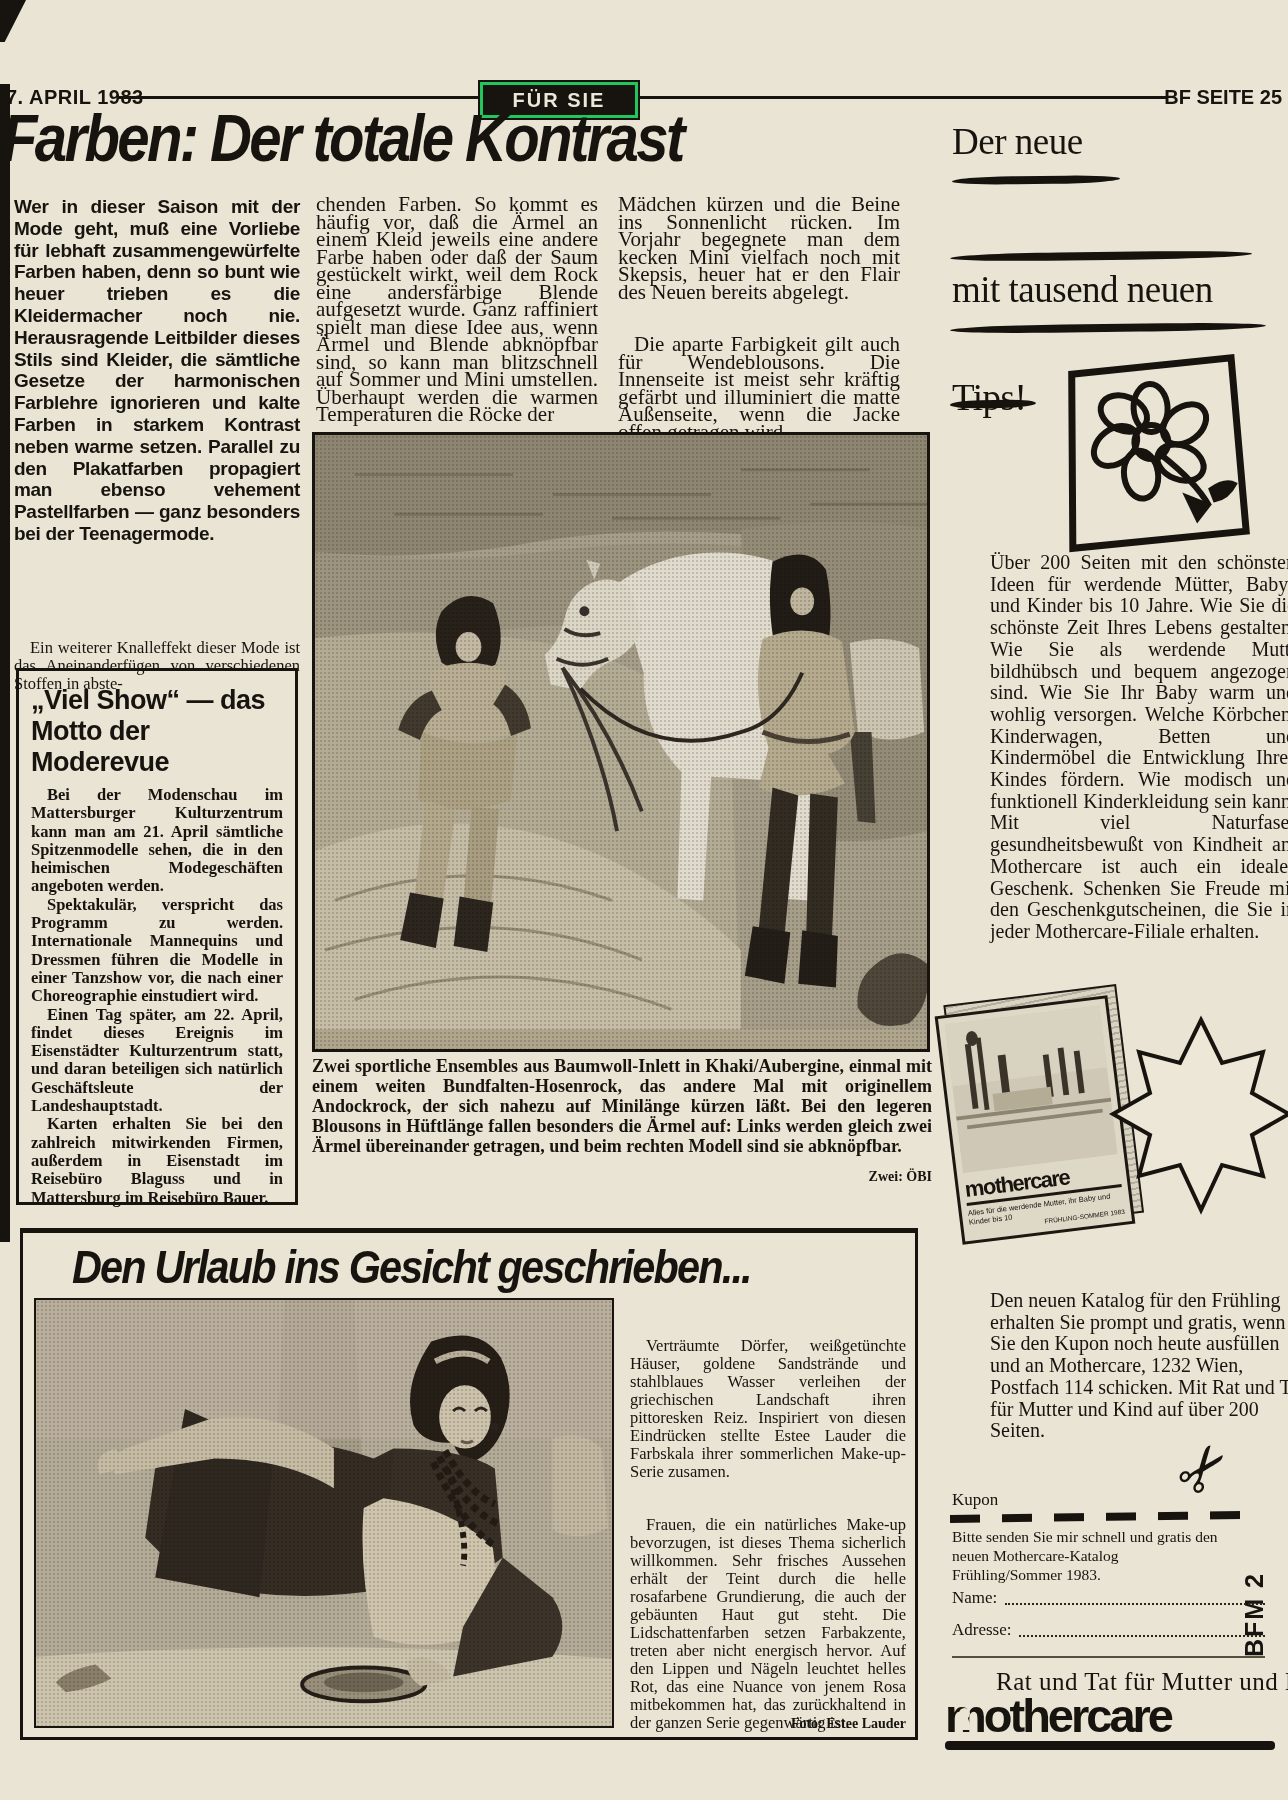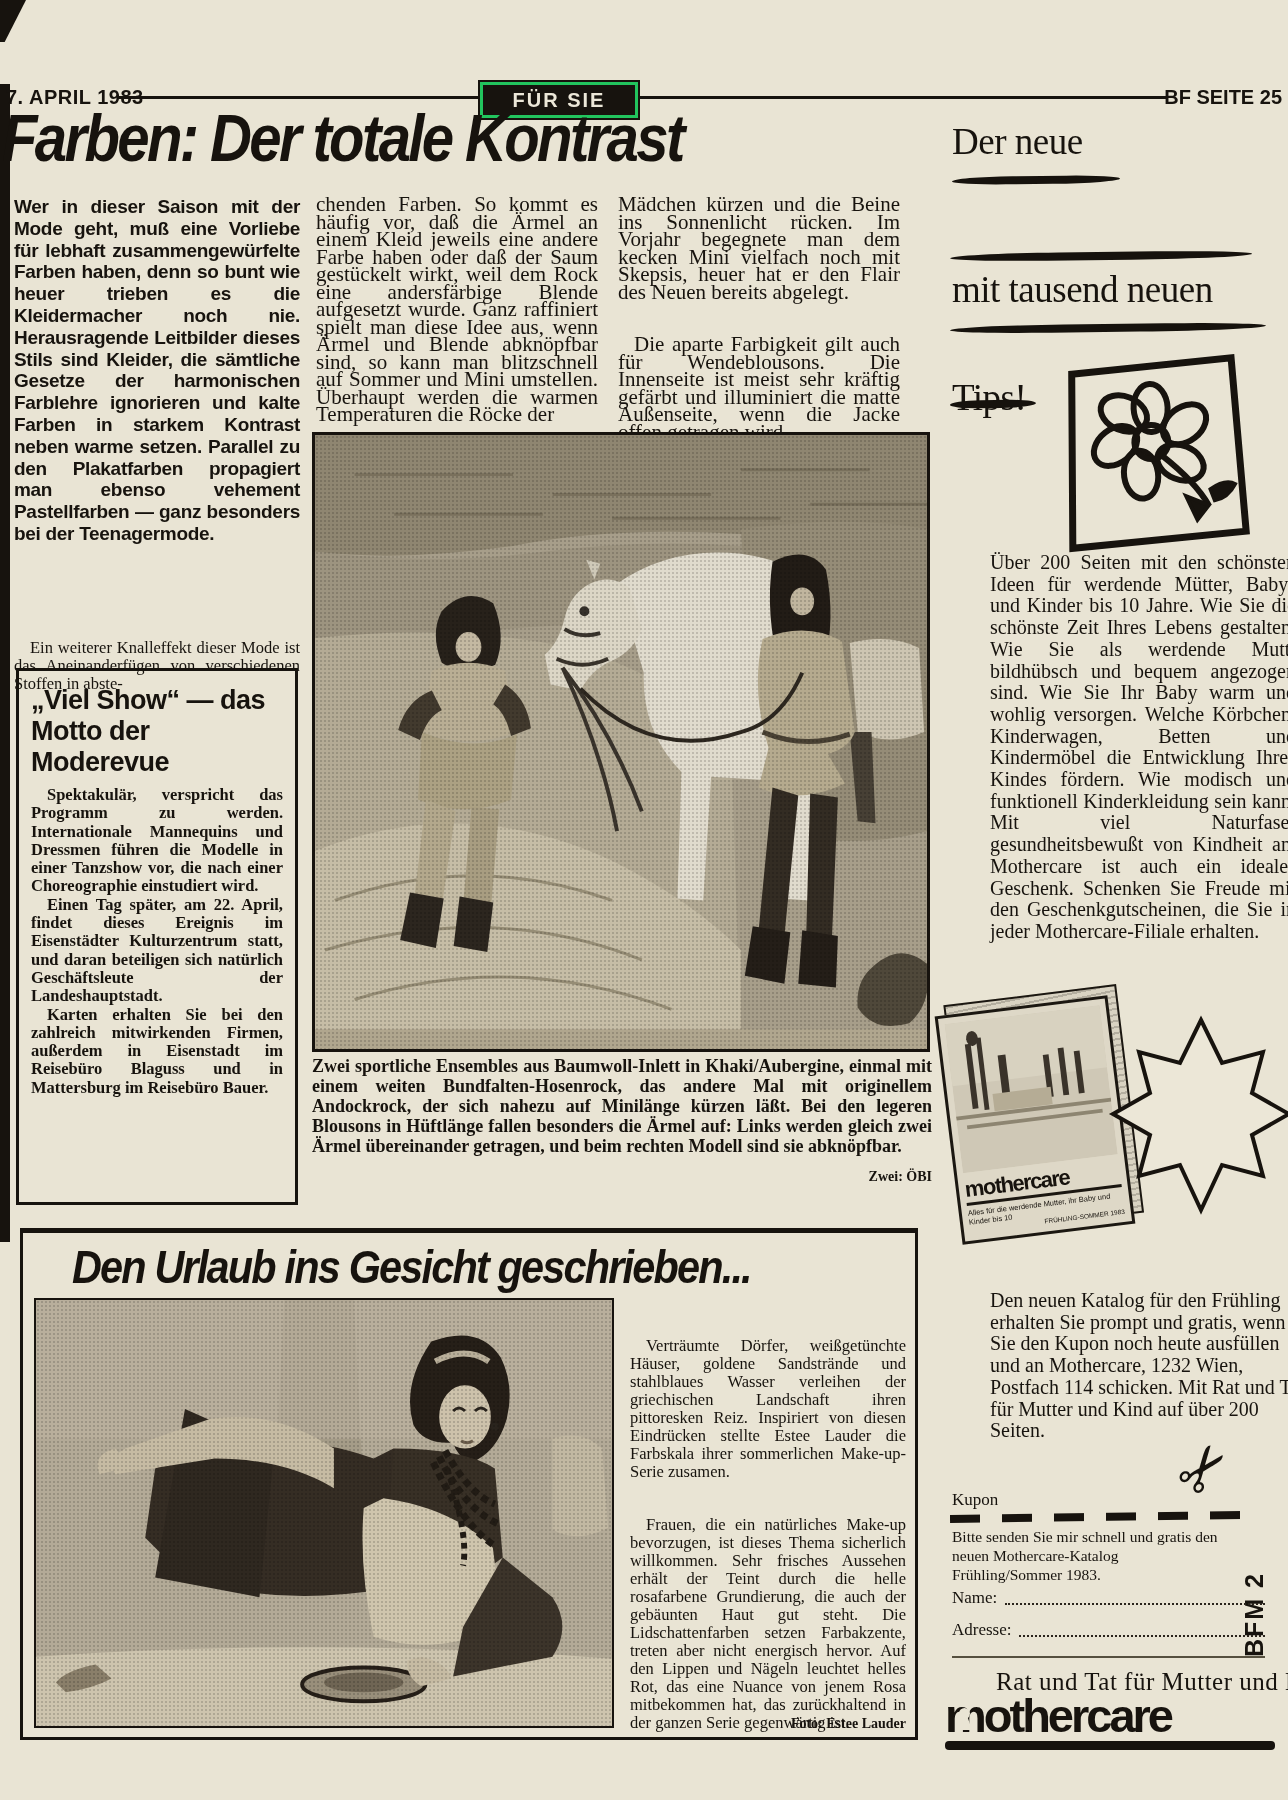--- a/index.html
+++ b/index.html
@@ -120,20 +120,21 @@
   <div class="abs col1">Wer in dieser Saison mit der Mode geht, muß eine Vorliebe für lebhaft zusammengewürfelte Farben haben, denn so bunt wie heuer trieben es die Kleidermacher noch nie. Herausragende Leitbilder dieses Stils sind Kleider, die sämtliche Gesetze der harmonischen Farblehre ignorieren und kalte Farben in starkem Kontrast neben warme setzen. Parallel zu den Plakatfarben propagiert man ebenso vehement Pastellfarben — ganz besonders bei der Teenagermode.</div>
   <div class="abs col1-p2 p-indent">Ein weiterer Knalleffekt dieser Mode ist das Aneinanderfügen von verschiedenen Stoffen in abste-</div>
   <div class="abs col2 serifcol">chenden Farben. So kommt es häufig vor, daß die Ärmel an einem Kleid jeweils eine andere Farbe haben oder daß der Saum gestückelt wirkt, weil dem Rock eine andersfärbige Blende aufgesetzt wurde. Ganz raffiniert spielt man diese Idee aus, wenn Ärmel und Blende abknöpfbar sind, so kann man blitzschnell auf Sommer und Mini umstellen. Überhaupt werden die warmen Temperaturen die Röcke der</div>
   <div class="abs col3 serifcol">
     <p>Mädchen kürzen und die Beine ins Sonnenlicht rücken. Im Vorjahr begegnete man dem kecken Mini vielfach noch mit Skepsis, heuer hat er den Flair des Neuen bereits abgelegt.</p>
     <p class="p-indent">Die aparte Farbigkeit gilt auch für Wendeblousons. Die Innenseite ist meist sehr kräftig gefärbt und illuminiert die matte Außenseite, wenn die Jacke offen getragen wird.</p>
   </div>
 
   <div class="abs showbox">
     <div class="showbox-title">„Viel Show“ — das Motto der Moderevue</div>
+    <p>Bei der Modenschau im Mattersburger Kulturzentrum kann man am 21. April sämtliche Spitzenmodelle sehen, die in den heimischen Modegeschäften angeboten werden.</p>
     <p>Spektakulär, verspricht das Programm zu werden. Internationale Mannequins und Dressmen führen die Modelle in einer Tanzshow vor, die nach einer Choreographie einstudiert wird.</p>
     <p>Einen Tag später, am 22. April, findet dieses Ereignis im Eisenstädter Kulturzentrum statt, und daran beteiligen sich natürlich Geschäftsleute der Landeshauptstadt.</p>
     <p>Karten erhalten Sie bei den zahlreich mitwirkenden Firmen, außerdem in Eisenstadt im Reisebüro Blaguss und in Mattersburg im Reisebüro Bauer.</p>
   </div>
 
   <div class="abs photo1 halftone">
     <svg viewBox="0 0 618 620" preserveAspectRatio="none">
       <rect width="618" height="620" fill="#a79e8a"></rect>
       <path d="M0 0 H618 V95 Q520 110 430 100 Q300 92 200 112 Q90 128 0 118 Z" fill="#8f8671"></path>
       <path d="M0 118 Q120 132 230 118 Q330 105 430 112 Q520 118 618 102 V186 Q500 205 380 195 Q240 185 120 205 Q60 212 0 205 Z" fill="#9d9480"></path>

